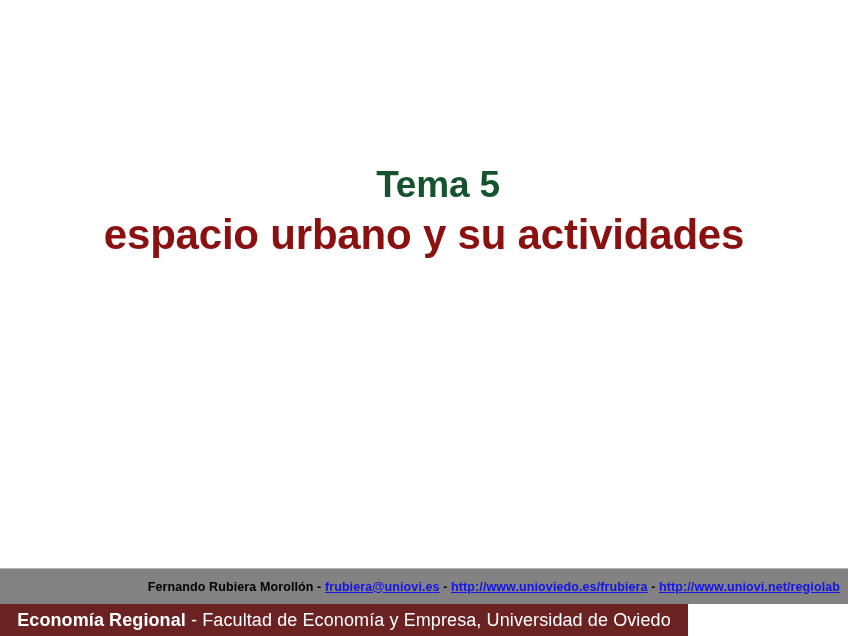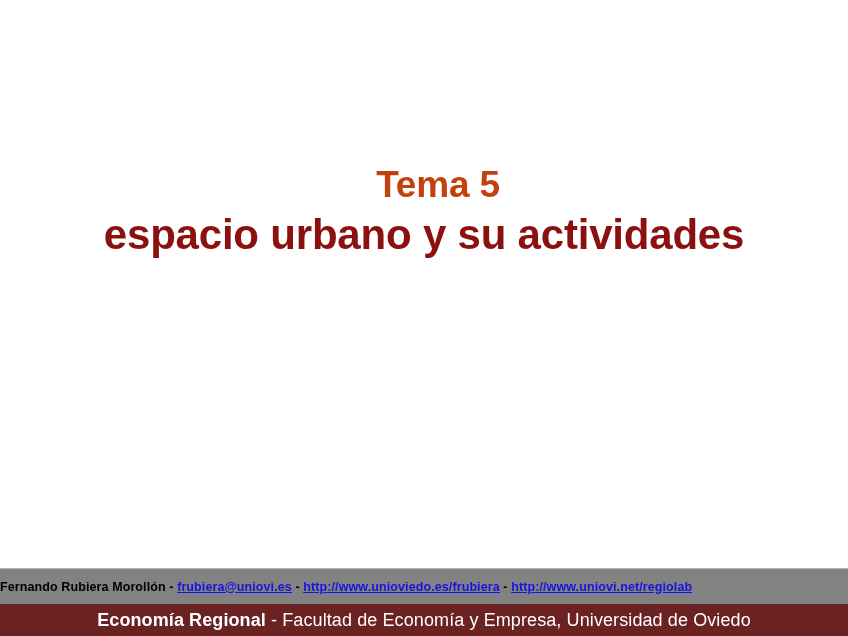--- a/index.html
+++ b/index.html
@@ -34,21 +34,21 @@
   }
 
   .title-line {
     display: block;
     font-weight: bold;
     letter-spacing: -0.2px;
     white-space: nowrap;
   }
 
   #subject-line {
-    color: #c2410c;
+    color: #14532d;
     font-size: 37px;
     line-height: 50px;
     padding-left: 28px;
   }
 
   #title-line-1,
   #title-line-2 {
     color: #8B1010;
     font-size: 42px;
     line-height: 50px;
@@ -59,22 +59,22 @@
     position: absolute;
     left: 0;
     top: 568px;
     width: 848px;
     height: 36px;
     background: #828282;
     border-top: 1px solid #b4b4b4;
     box-sizing: border-box;
     display: flex;
     align-items: center;
-    justify-content: flex-start;
-    padding-right: 24px;
+    justify-content: flex-end;
+    padding-right: 8px;
   }
 
   #contact-text {
     font-size: 12.5px;
     font-weight: bold;
     color: #000000;
     white-space: nowrap;
     letter-spacing: 0.1px;
   }
 
@@ -86,21 +86,21 @@
     color: #1414E6;
     text-decoration: underline;
     cursor: pointer;
   }
 
   
   #institution-bar {
     position: absolute;
     left: 0;
     top: 604px;
-    width: 848px;
+    width: 688px;
     height: 32px;
     background: #6B2222;
     display: flex;
     align-items: center;
     justify-content: center;
   }
 
   #institution-text {
     font-size: 18px;
     color: #ffffff;

